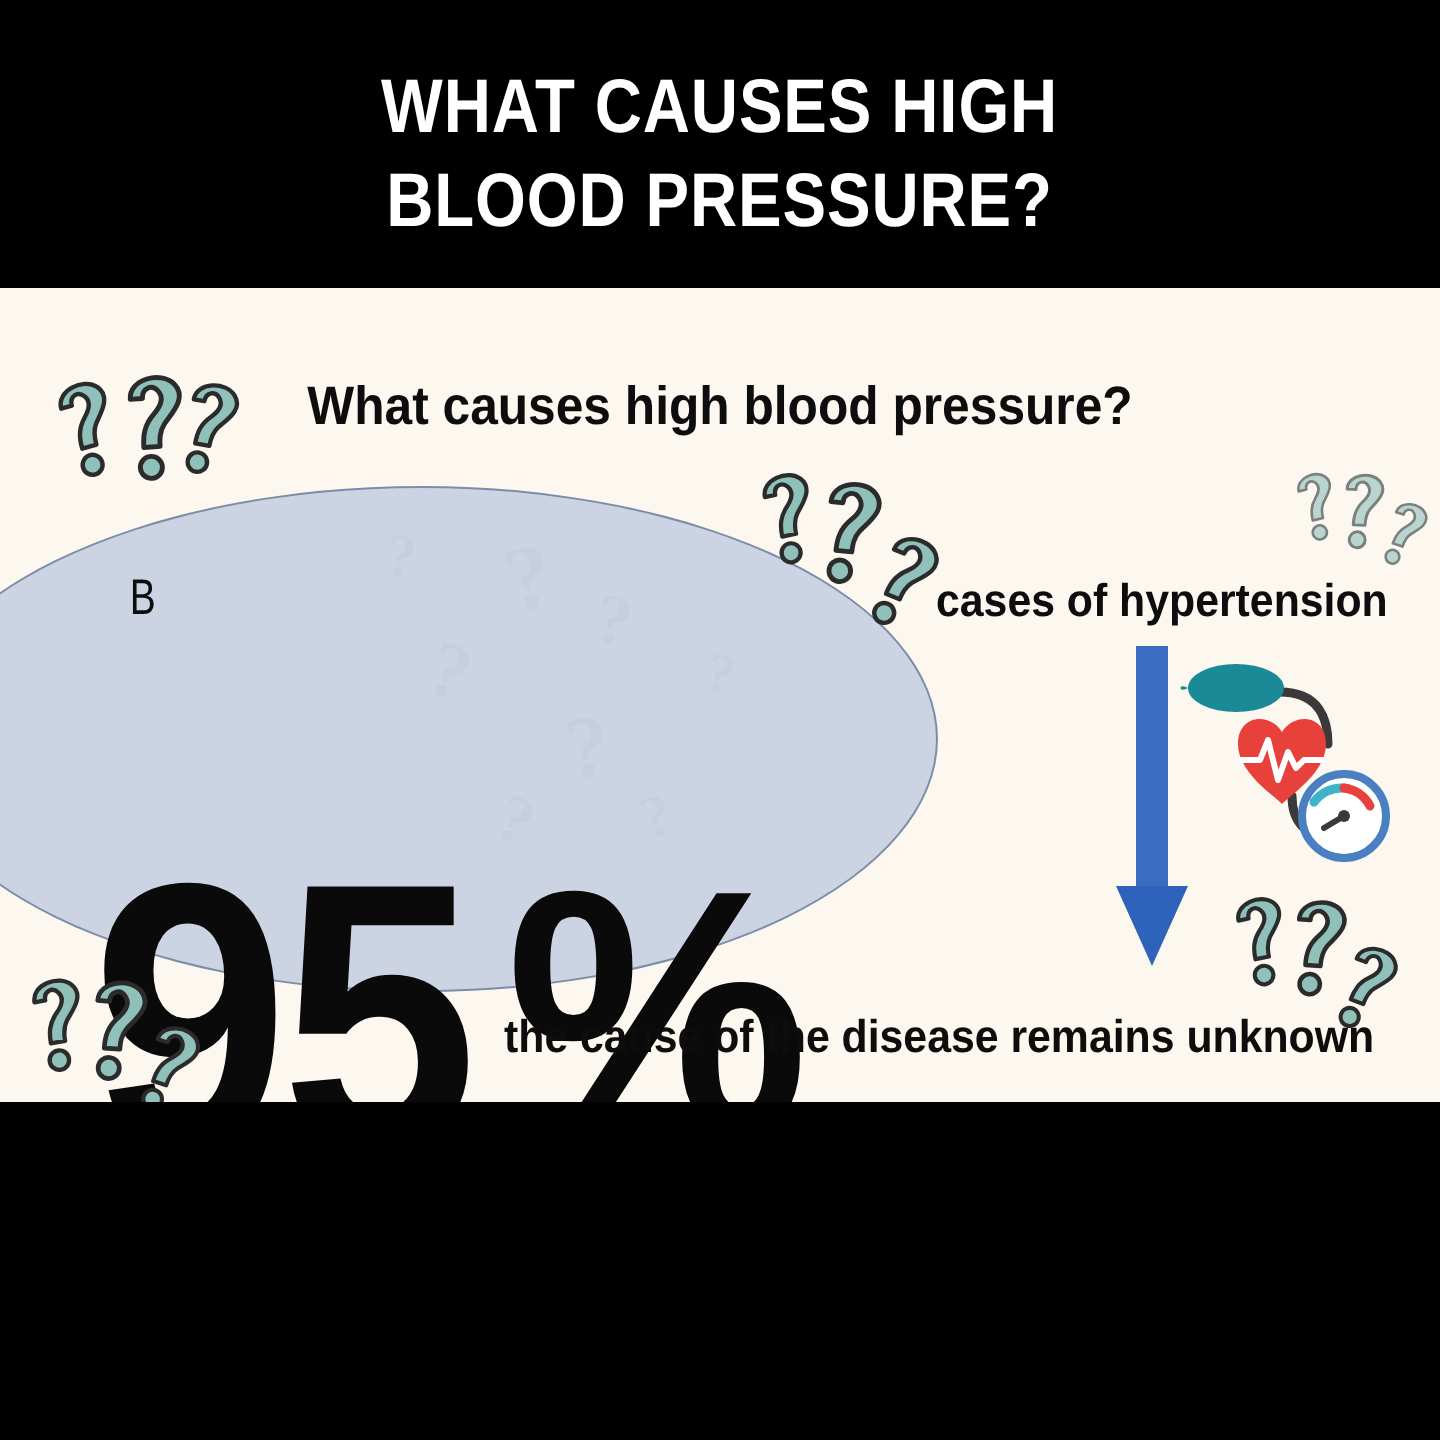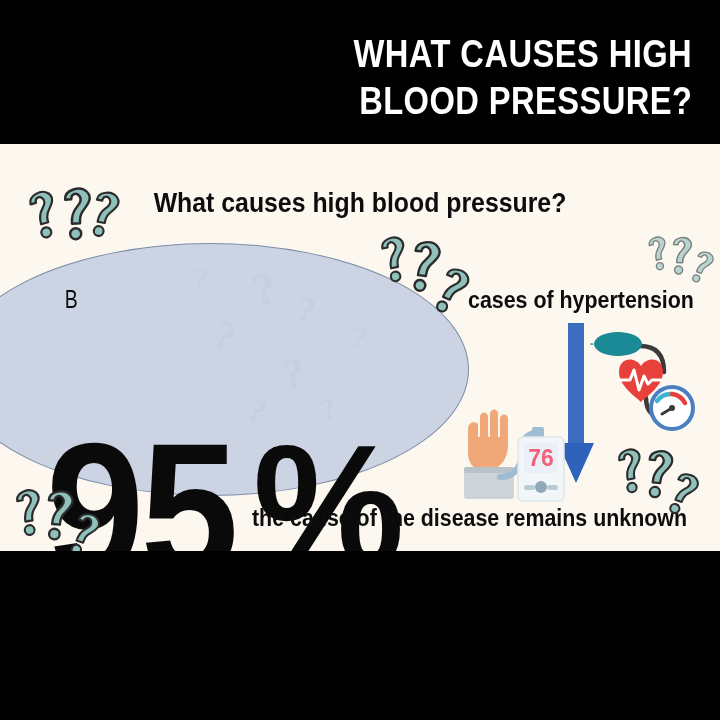--- a/index.html
+++ b/index.html
@@ -23,21 +23,21 @@
   
   .title-band {
     position: absolute;
     left: 0;
     top: 0;
     width: 720px;
     height: 155px;
     background: #000000;
     display: flex;
     flex-direction: column;
-    align-items: flex-end;
+    align-items: center;
     justify-content: center;
   }
   .title-line {
     color: #ffffff;
     font-family: "Liberation Sans Narrow", "Liberation Sans", sans-serif;
     font-weight: bold;
     font-size: 38px;
     letter-spacing: 0.5px;
     line-height: 1.22;
     text-align: center;
@@ -249,43 +249,20 @@
         <path d="M33 56 L42 56 L46 46 L51 66 L56 52 L60 60 L64 56 L73 56" fill="none" stroke="#ffffff" stroke-width="3" stroke-linejoin="round" stroke-linecap="round"></path>
 
         <circle cx="84" cy="84" r="21" fill="#ffffff" stroke="#4a7fc1" stroke-width="4"></circle>
         <path d="M69 77 A17 17 0 0 1 84 70" fill="none" stroke="#3fb3c9" stroke-width="4.5" stroke-linecap="round"></path>
         <path d="M84 70 A17 17 0 0 1 97 79" fill="none" stroke="#e8403a" stroke-width="4.5" stroke-linecap="round"></path>
         <line x1="84" y1="84" x2="74" y2="90" stroke="#3a3a3a" stroke-width="3" stroke-linecap="round"></line>
         <circle cx="84" cy="84" r="3" fill="#3a3a3a"></circle>
       </svg>
     </div>
 
-    <div class="illus" style="left:448px;top:249px;">
-      <svg width="118" height="118" viewBox="0 0 118 118">
-
-        <path d="M20 36 C20 30, 26 27, 30 31 L30 44 L32 44 L32 24 C32 18, 40 18, 40 24 L40 44 L42 44 L42 21 C42 15, 50 15, 50 21 L50 44 L52 44 L52 26 C52 20, 60 20, 60 26 L60 52 C60 66, 52 76, 42 76 L32 76 C24 76, 20 68, 20 60 Z" fill="#f0a878"></path>
-
-        <rect x="16" y="74" width="50" height="32" rx="3" fill="#ccd4d8"></rect>
-        <rect x="16" y="74" width="50" height="6" rx="2" fill="#b8c2c8"></rect>
-
-        <path d="M52 84 C70 84, 74 70, 74 56 C74 44, 82 40, 88 40" fill="none" stroke="#9fbdd1" stroke-width="6" stroke-linecap="round"></path>
-
-        <rect x="84" y="34" width="12" height="12" rx="2" fill="#9fbdd1"></rect>
-
-        <rect x="70" y="44" width="46" height="64" rx="5" fill="#f2f6f8" stroke="#dde6ea" stroke-width="1.5"></rect>
-
-        <rect x="76" y="50" width="34" height="30" rx="3" fill="#eaf0f5"></rect>
-
-        <text x="93" y="73" text-anchor="middle" font-family="Liberation Sans Narrow, Liberation Sans, sans-serif" font-size="23" font-weight="bold" fill="#f2607a">76</text>
-
-        <rect x="76" y="92" width="11" height="5" rx="2.5" fill="#b9ccd6"></rect>
-        <circle cx="93" cy="94" r="6" fill="#8fa9ba"></circle>
-        <rect x="99" y="92" width="11" height="5" rx="2.5" fill="#b9ccd6"></rect>
-      </svg>
-    </div>
 
     <div class="qcluster" style="left:8px;top:40px;">
       <svg width="120" height="100" viewBox="0 0 120 100">
         <g fill="#8fc0ba" stroke="#2b2b2b" stroke-width="2.4" stroke-linejoin="round">
           <g transform="translate(12,10) rotate(-16) scale(0.92)">
             <path d="M8 14 C8 4, 24 1, 30 8 C36 15, 28 22, 24 27 C21 31, 21 35, 21 38 L13 38 C13 32, 14 27, 19 22 C22 19, 25 15, 22 11 C19 7, 14 9, 14 14 Z"></path>
             <circle cx="16" cy="48" r="5.4"></circle>
           </g>
           <g transform="translate(48,2) rotate(-4) scale(1.02)">
             <path d="M8 14 C8 4, 24 1, 30 8 C36 15, 28 22, 24 27 C21 31, 21 35, 21 38 L13 38 C13 32, 14 27, 19 22 C22 19, 25 15, 22 11 C19 7, 14 9, 14 14 Z"></path>

